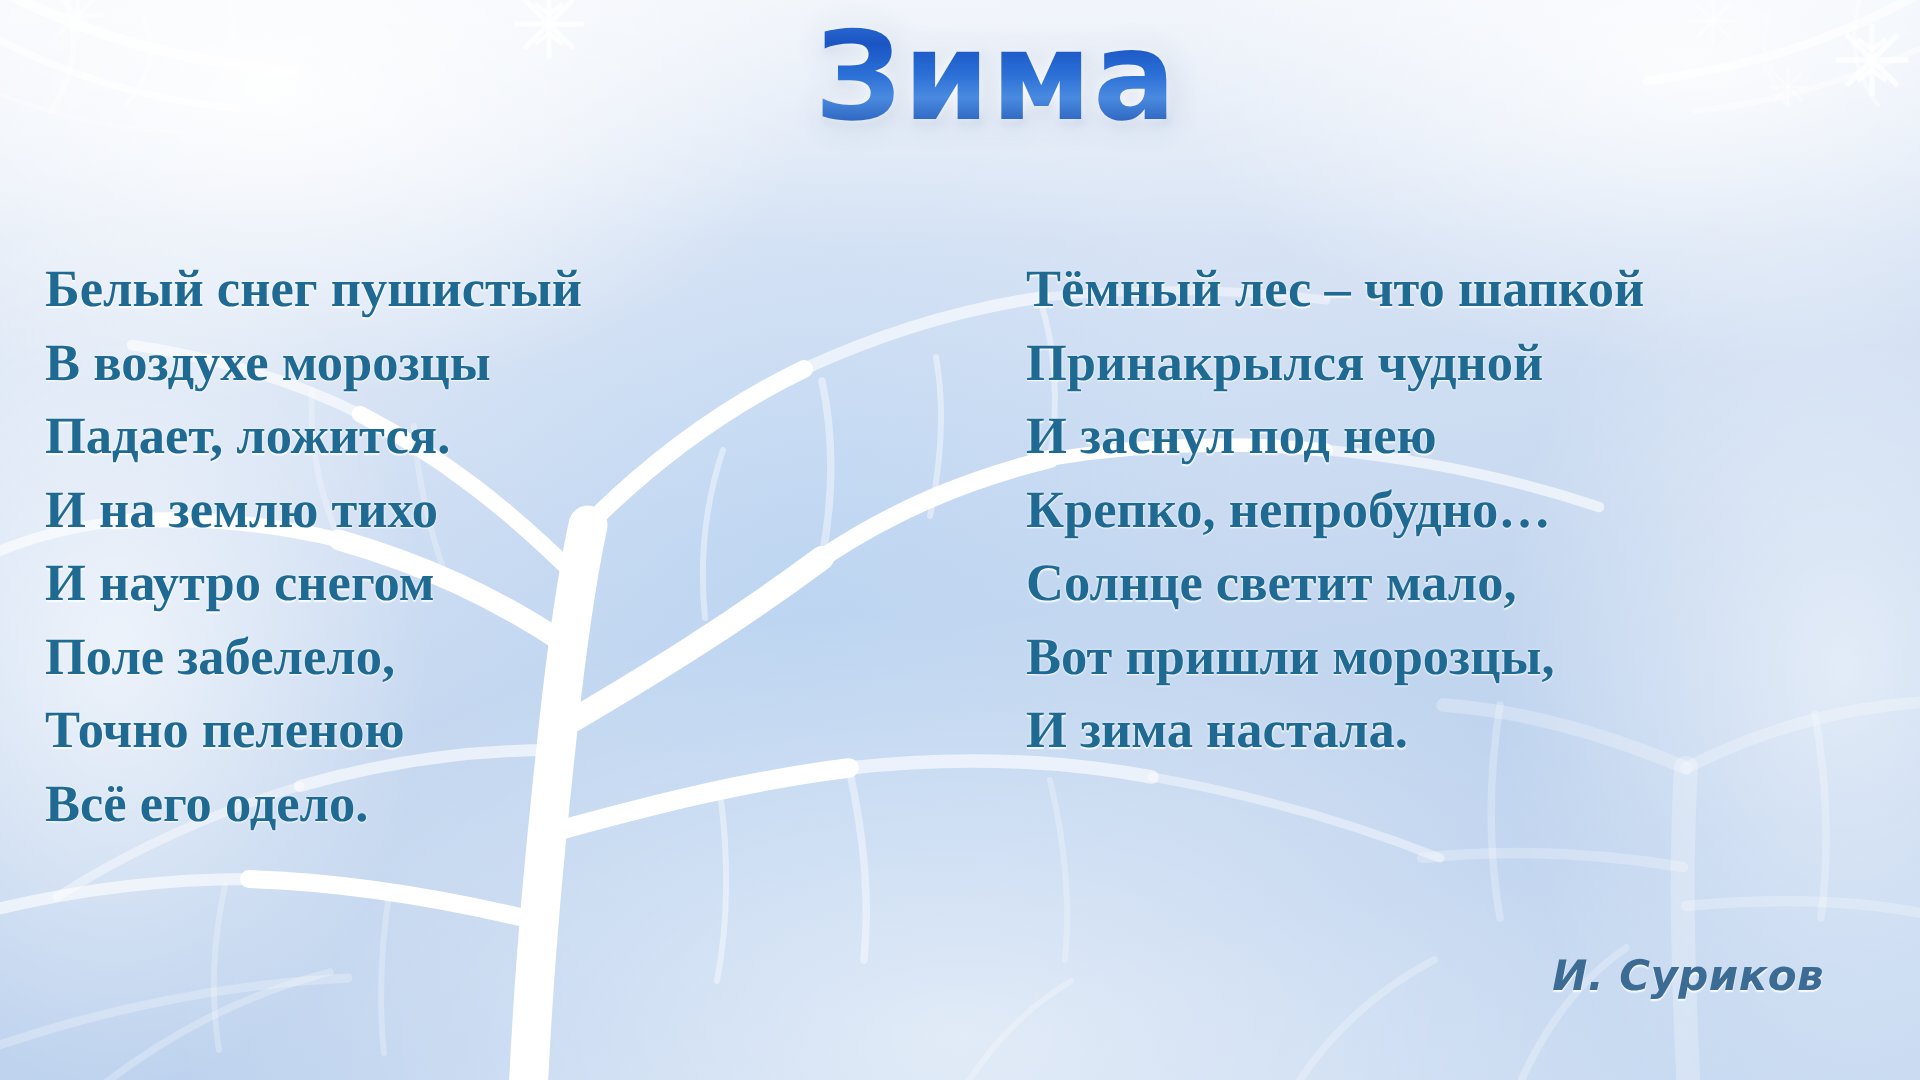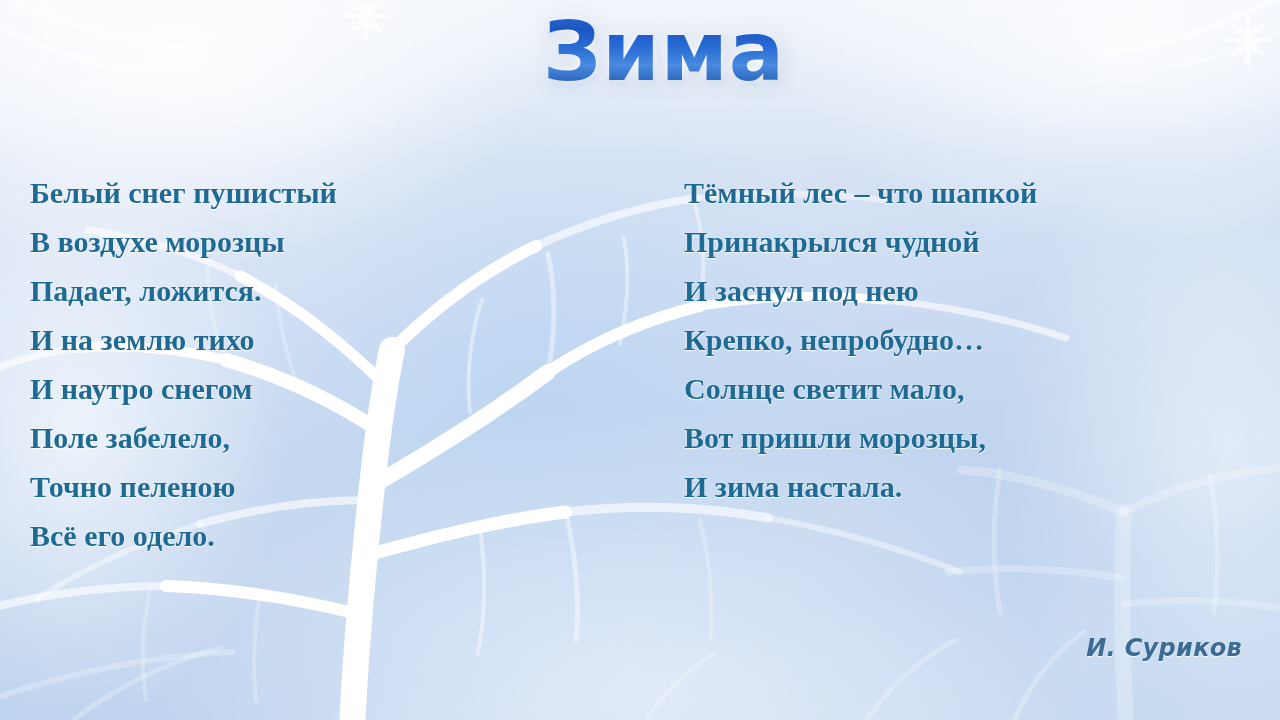--- a/index.html
+++ b/index.html
@@ -117,37 +117,37 @@
 
   .column.left  { width: 642px; padding-left: 30px; box-sizing: border-box; }
   .column.right { width: 608px; padding-left: 42px; box-sizing: border-box; }
 
   .stanza { margin: 0; }
   .stanza + .stanza { }
 
   .line {
     font-family: "Liberation Serif", "DejaVu Serif", serif;
     font-weight: bold;
-    font-size: 30px;
+    font-size: 35px;
     line-height: 49px;
     color: #1f6a93;
     white-space: pre;
     text-shadow: 0 1px 1px rgba(255,255,255,0.85),
                  0 0 2px rgba(255,255,255,0.6);
   }
 
   
   .author {
     position: absolute;
-    right: 38px;
+    right: 64px;
     top: 634px;
     font-family: "DejaVu Sans", "Liberation Sans", sans-serif;
     font-weight: bold;
     font-style: italic;
-    font-size: 24px;
+    font-size: 28px;
     color: #3c6c93;
     letter-spacing: 0.3px;
     text-shadow: 0 1px 1px rgba(255,255,255,0.9);
   }
 </style>
 </head>
 <body>
 
 <div id="slide">
 

